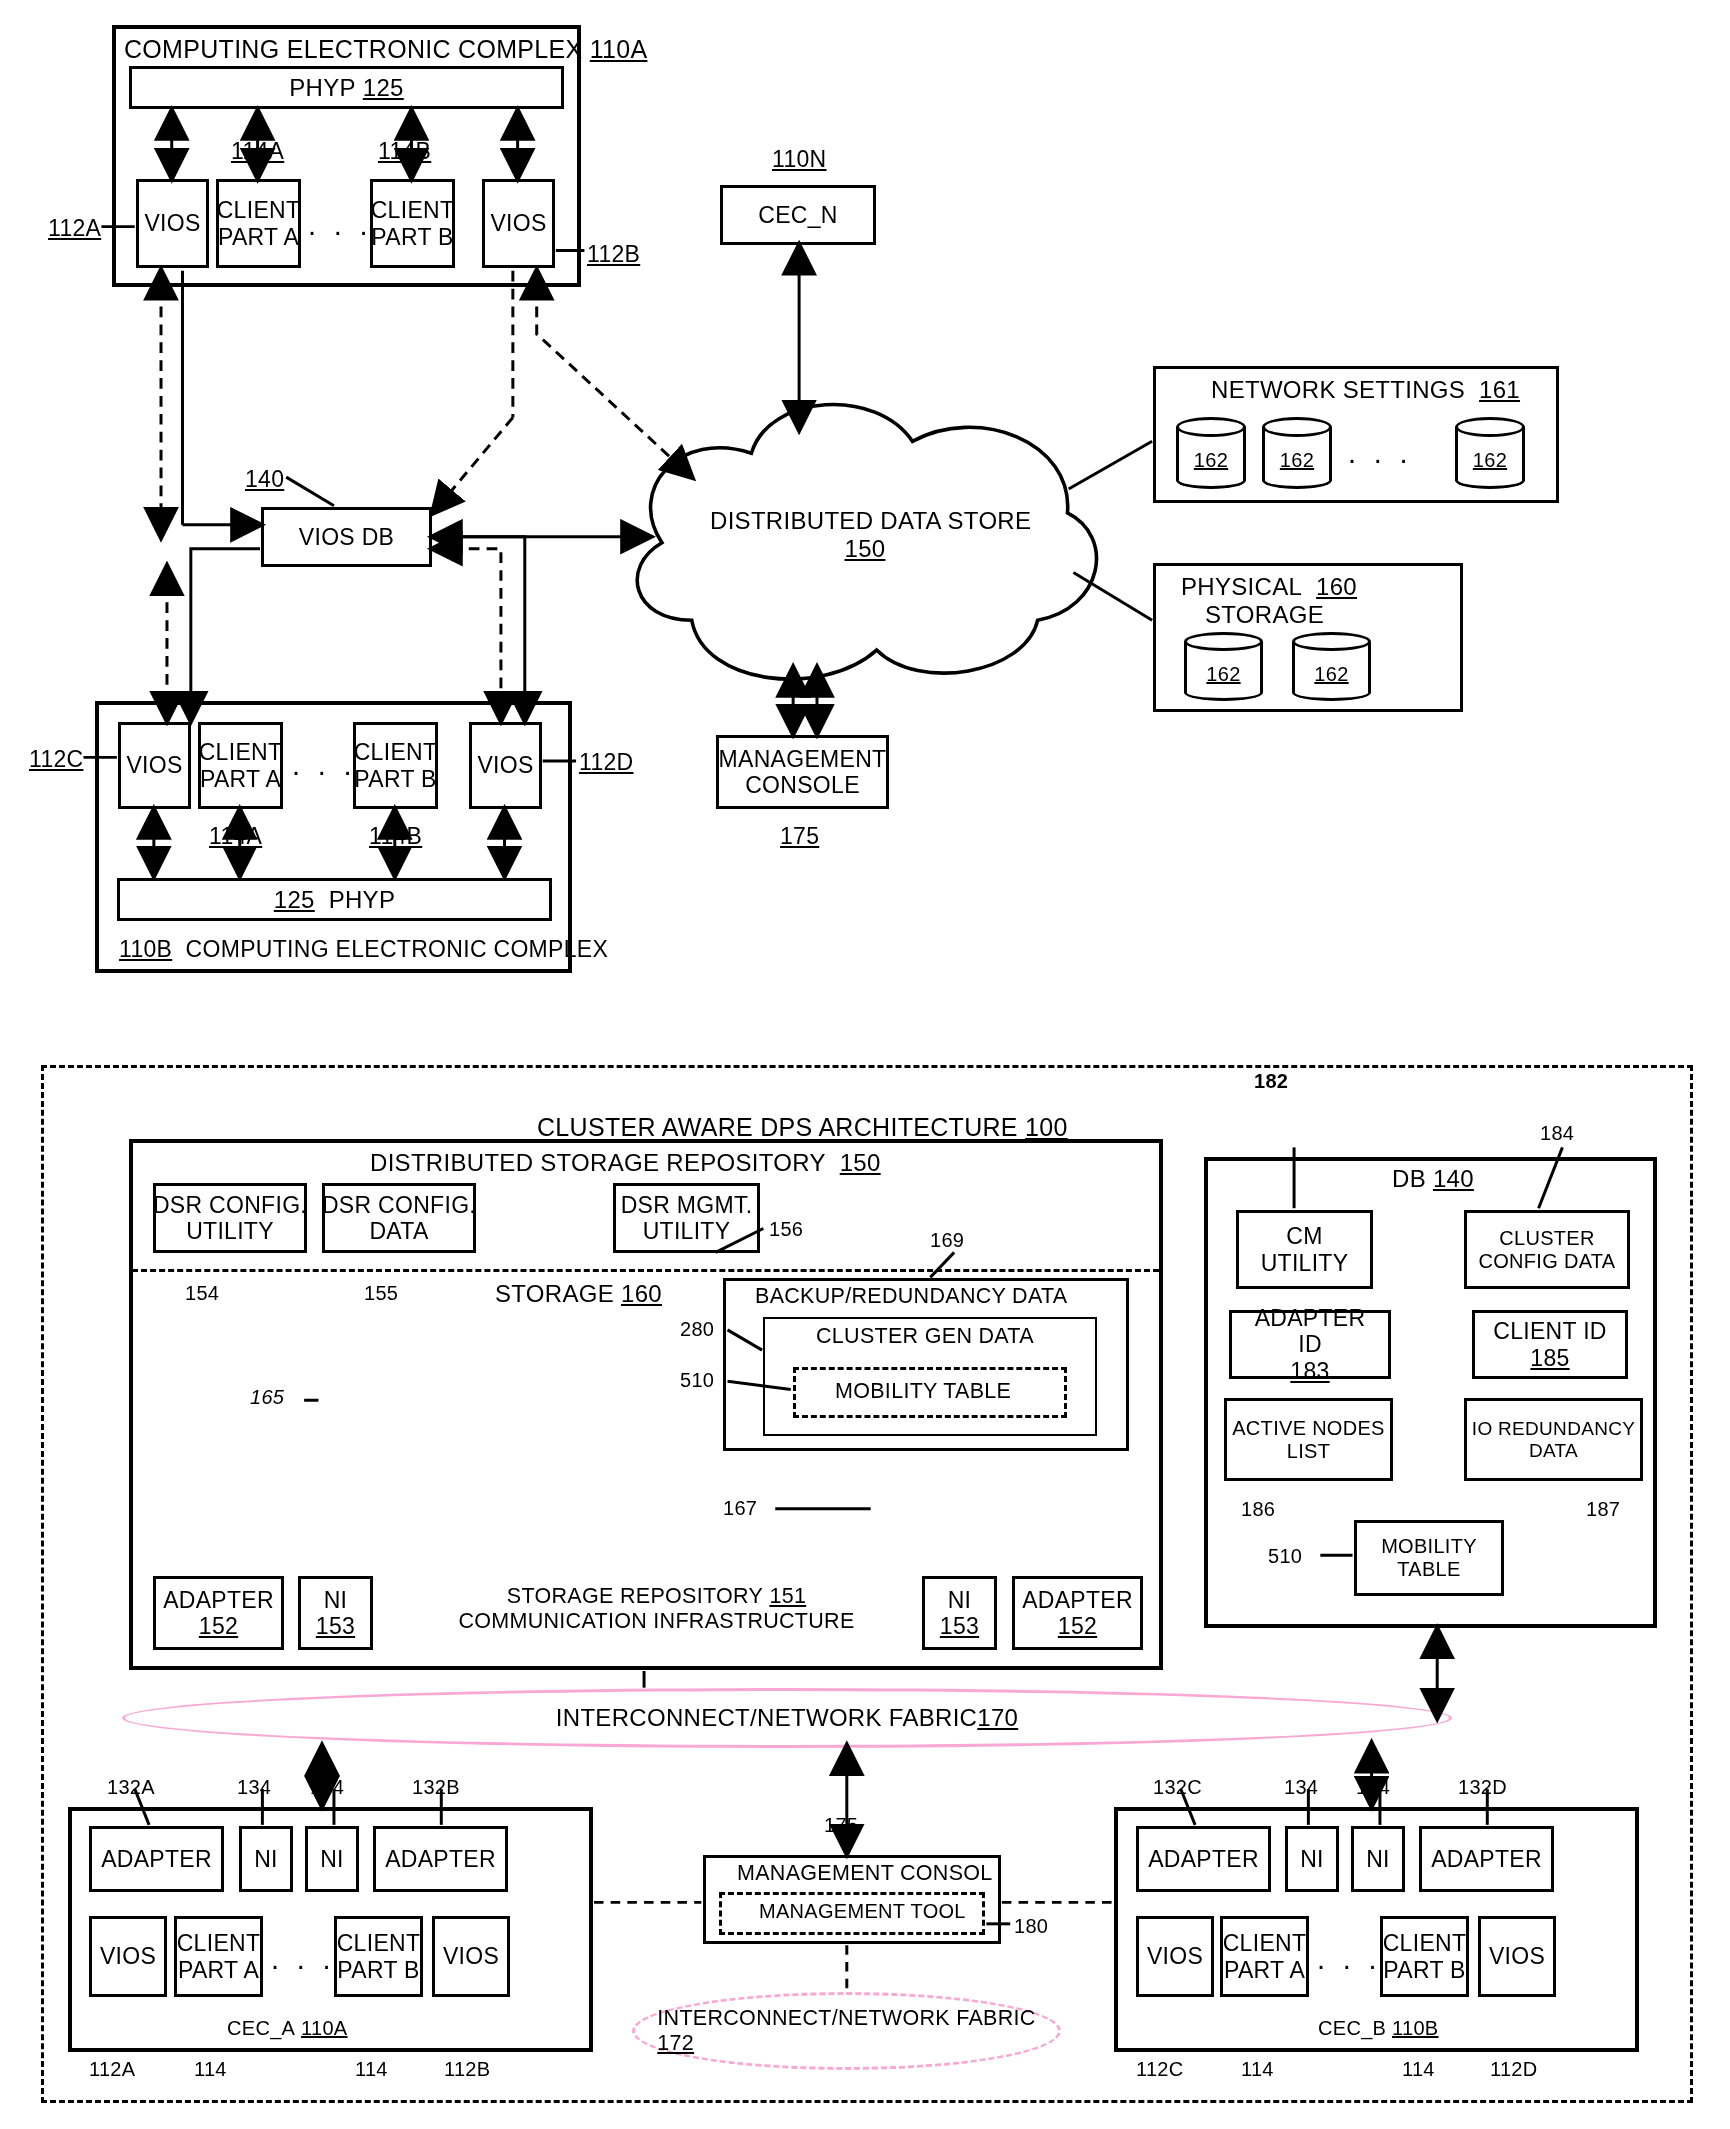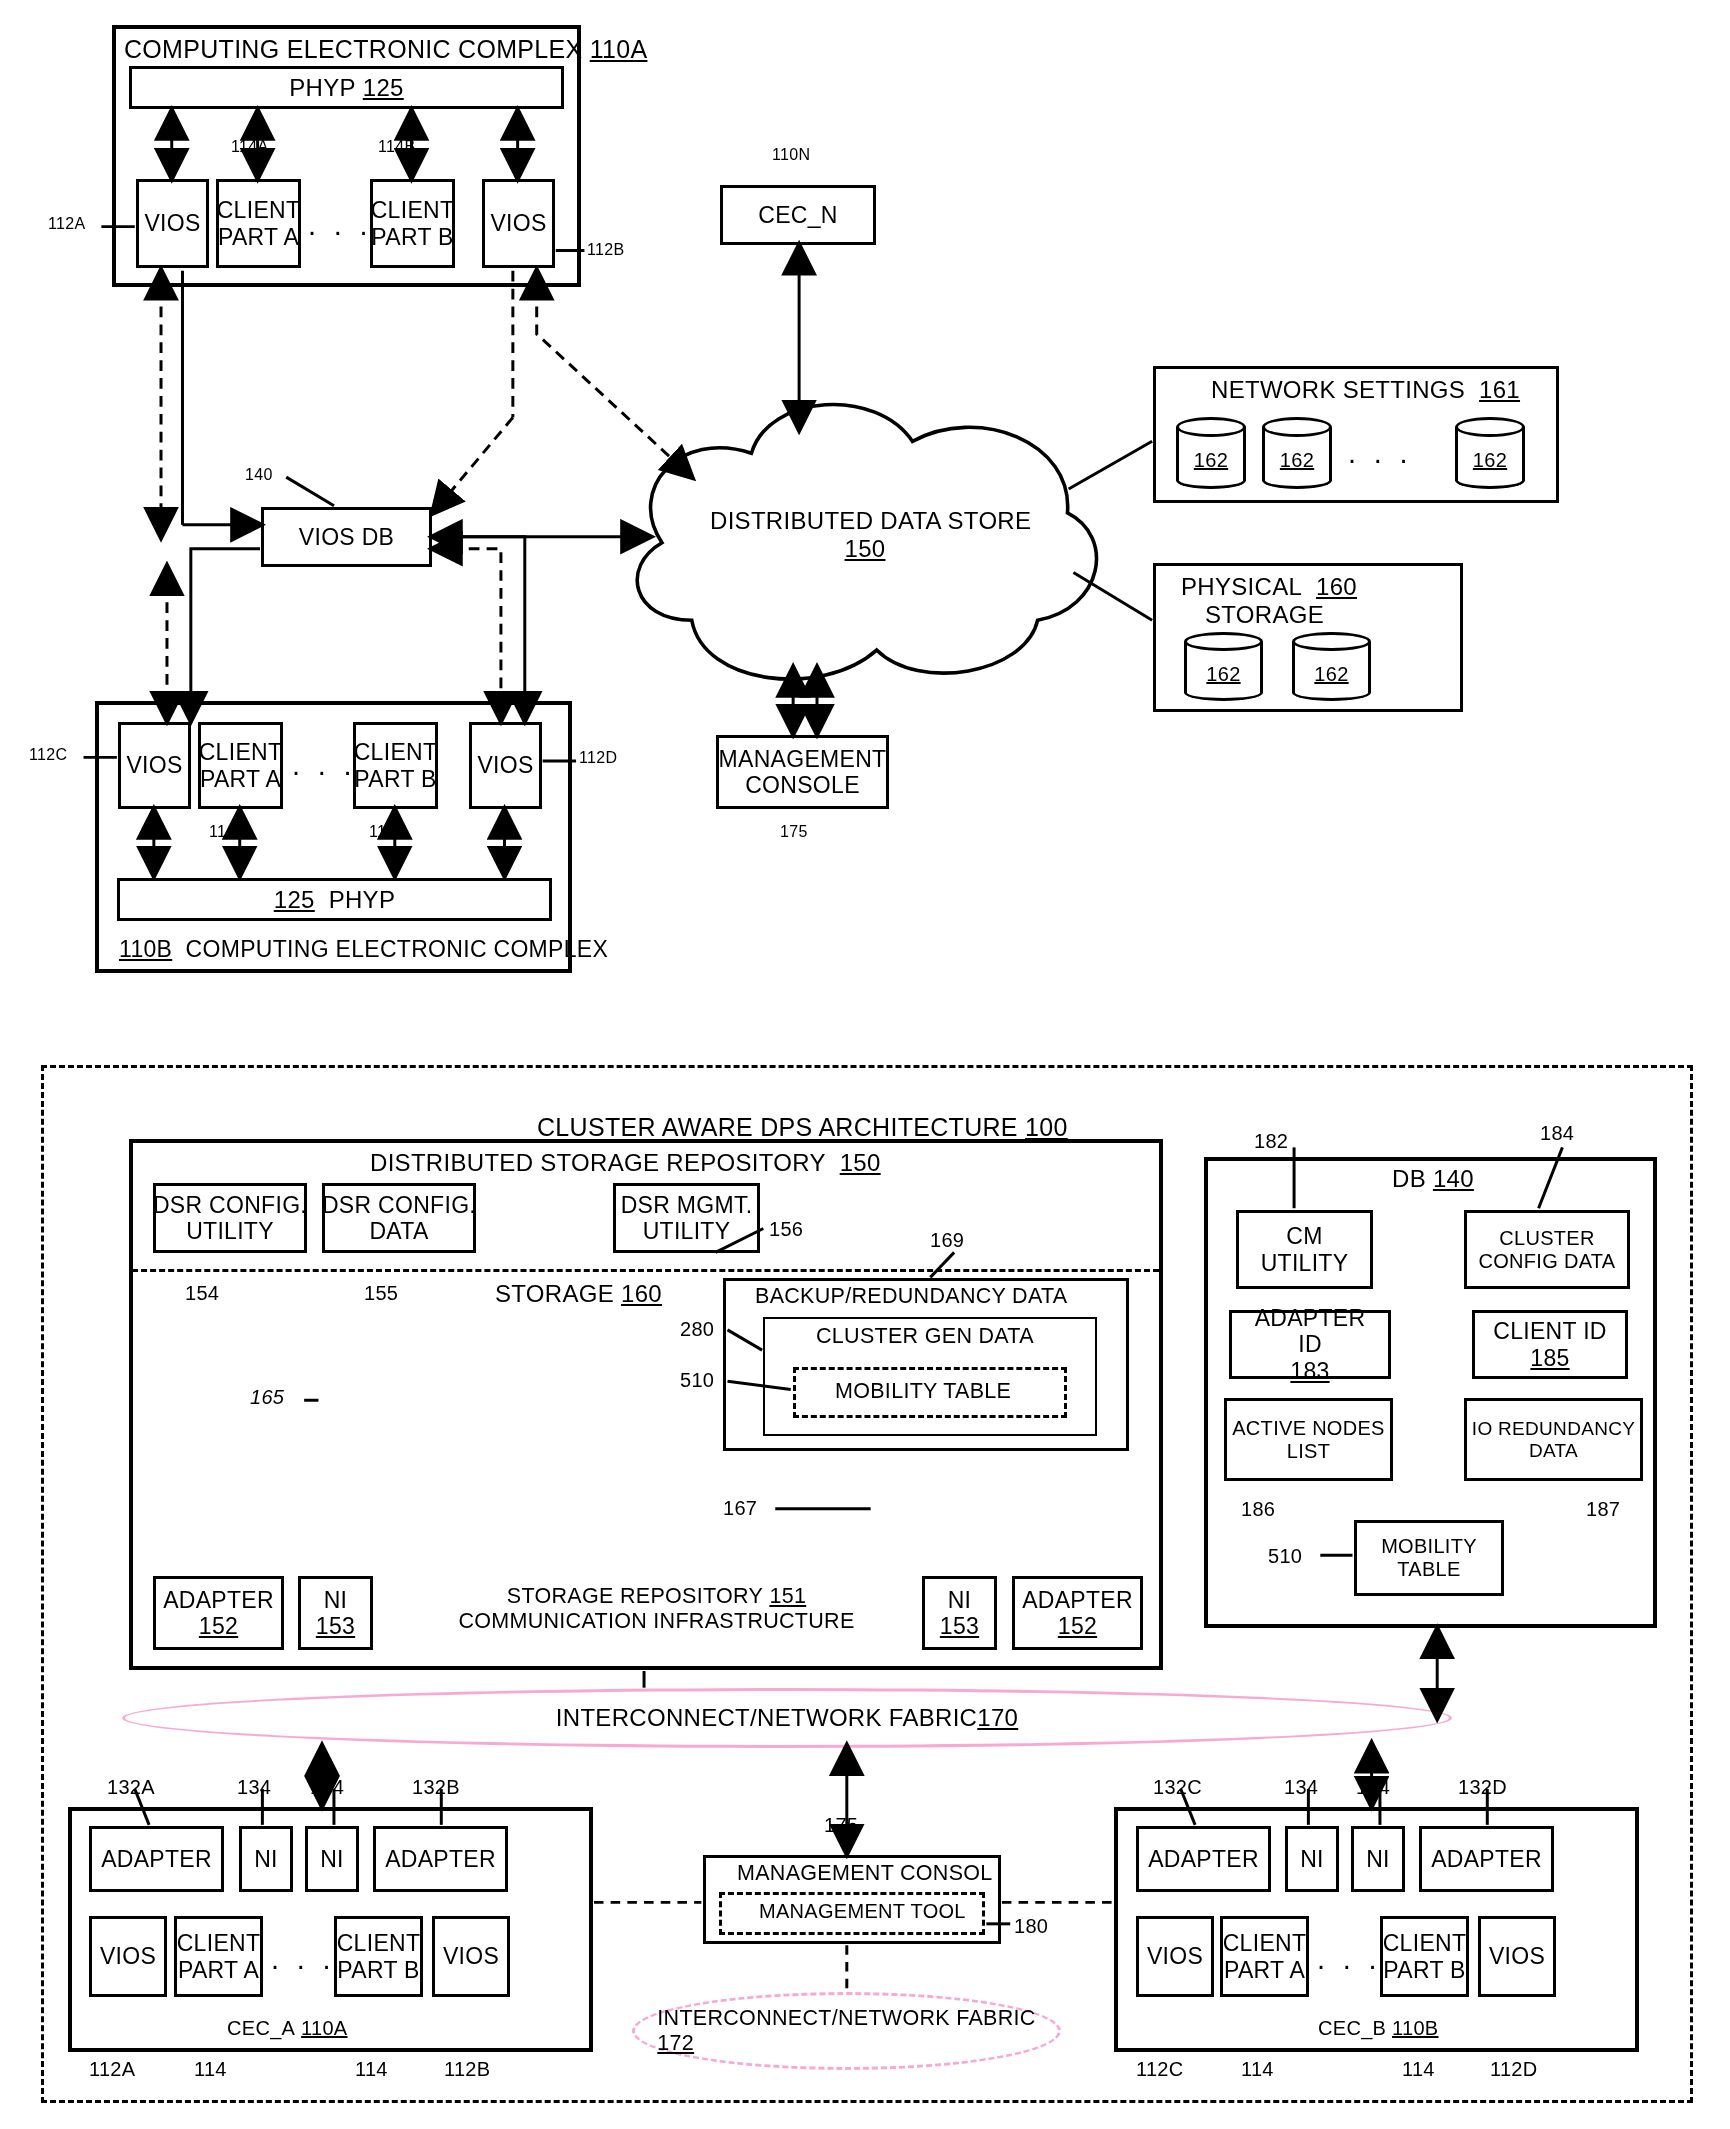--- a/index.html
+++ b/index.html
@@ -31,21 +31,21 @@
   }
   .box.bw6 { border-width: 3.6px; }
   .box.bw7 { border-width: 4.2px; }
   .box.thin { border-width: 2.4px; }
   .lbl {
     position: absolute;
     font-size: 25px;
     text-align: center;
     white-space: nowrap;
   }
-  .lbl.small { font-size: 16px; }
+  .lbl.small { font-size: 23px; text-decoration: underline; }
   .lbl.tiny { font-size: 20px; }
   .ul { text-decoration: underline; }
   .dashed-box {
     position: absolute;
     border: 3px dashed #000;
     box-sizing: border-box;
   }
   
   .db {
     position: absolute;
@@ -348,21 +348,21 @@
 </div>
 
 <div class="box bw7" style="left:1204px; top:1157px; width:453px; height:471px; justify-content:flex-start;"></div>
 <div class="lbl" style="left:1392px; top:1165px; font-size:24px;">
   <span>DB</span>&nbsp;<span class="ul">140</span>
 </div>
 <div class="box" style="left:1236px; top:1210px; width:137px; height:79px; white-space:pre;">CM
 UTILITY</div>
 <div class="box" style="left:1464px; top:1210px; width:166px; height:79px; font-size:20px; white-space:pre;">CLUSTER
 CONFIG DATA</div>
-<div class="lbl tiny" style="left:1254px; top:1130px;">182</div>
+<div class="lbl tiny" style="left:1254px; top:1070px;font-weight:bold;">182</div>
 <div class="lbl tiny" style="left:1540px; top:1122px;">184</div>
 
 <div class="box" style="left:1229px; top:1310px; width:162px; height:69px;">
   <span>ADAPTER ID</span>
       <span class="ul">183</span>
 </div>
 <div class="box" style="left:1472px; top:1310px; width:156px; height:69px;">
   <span>CLIENT ID</span>
       <span class="ul">185</span>
 </div>

